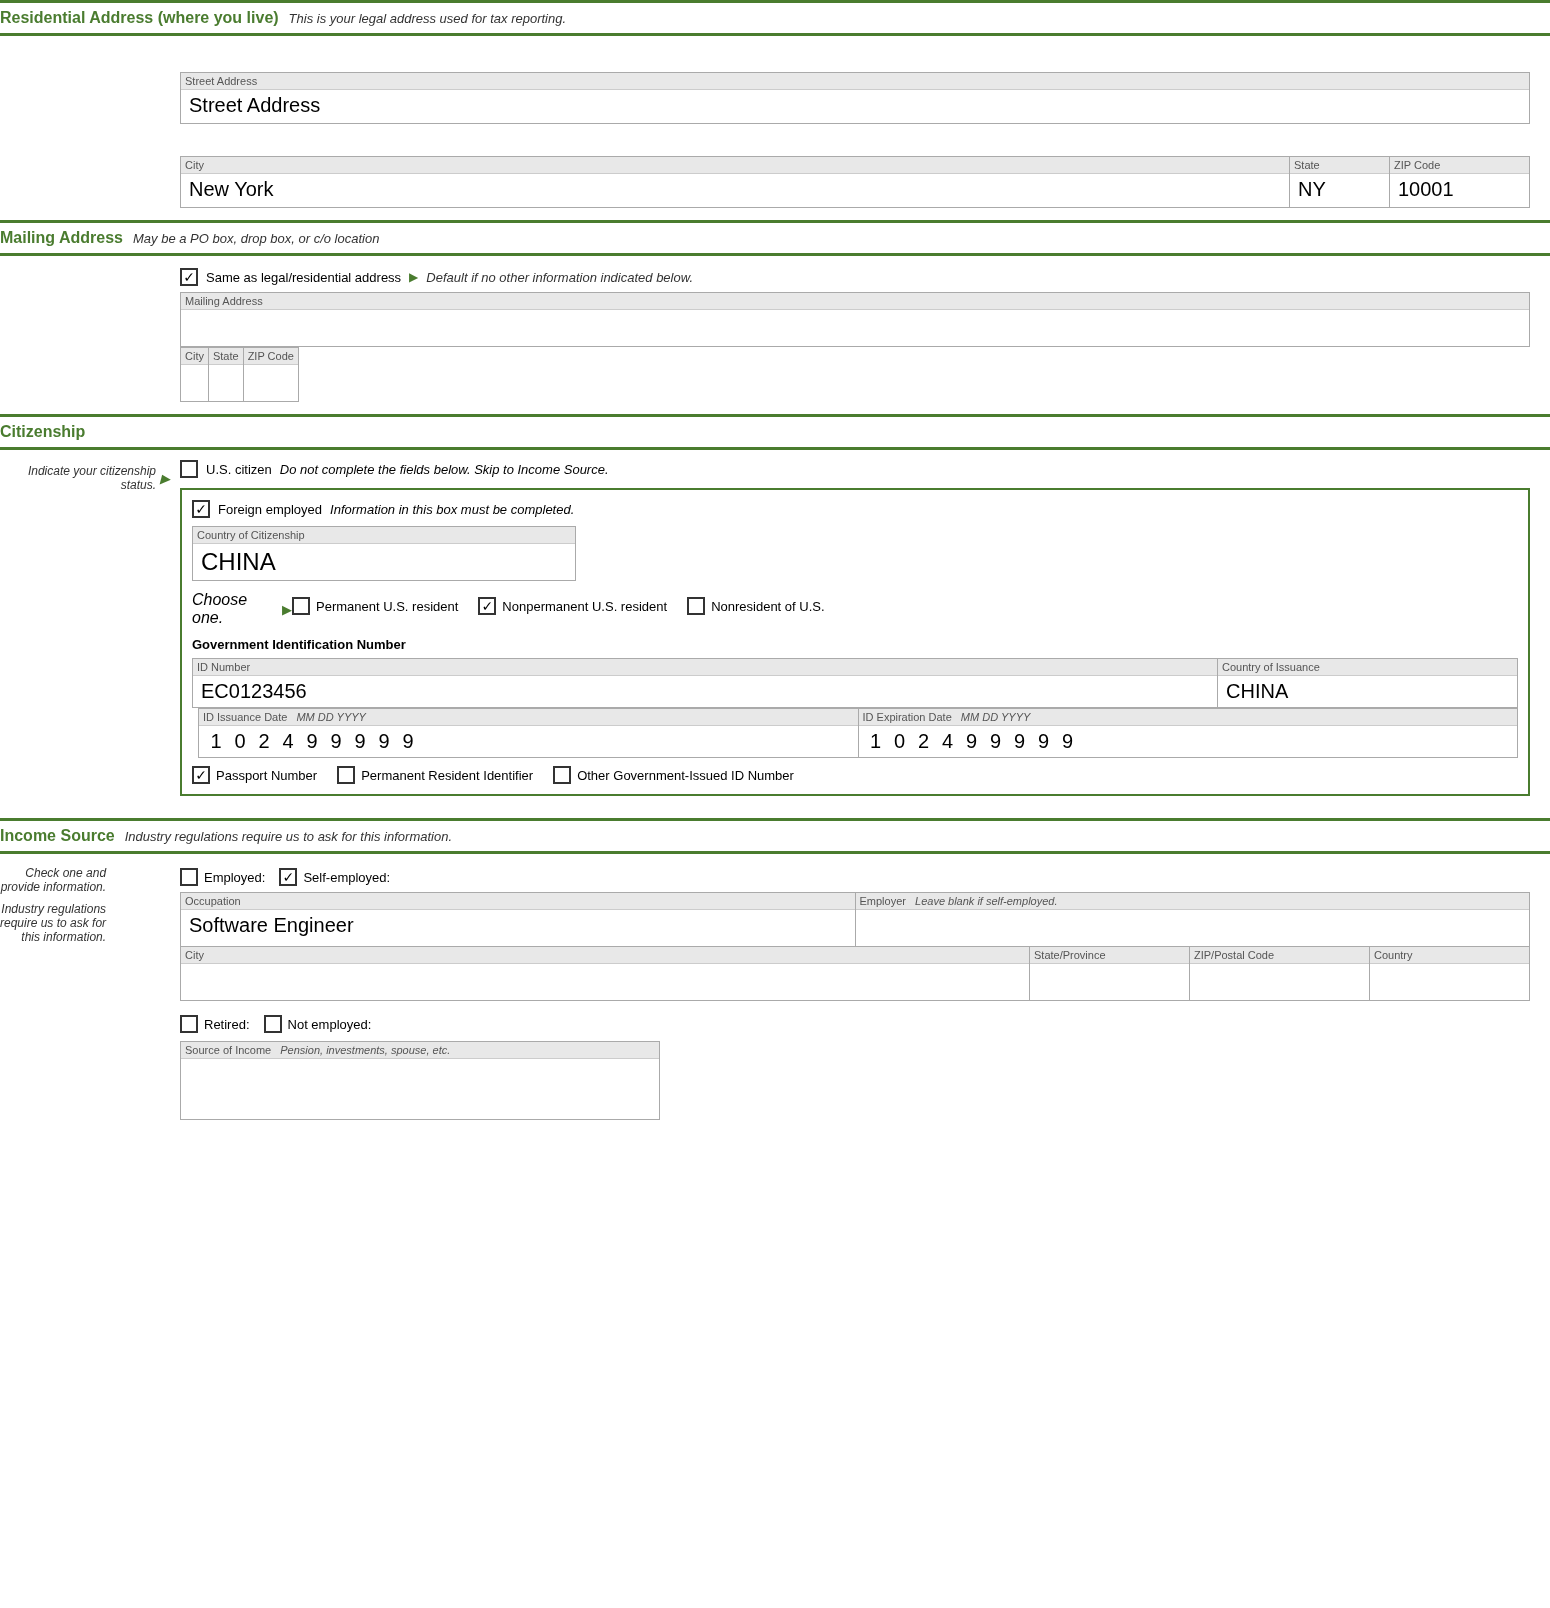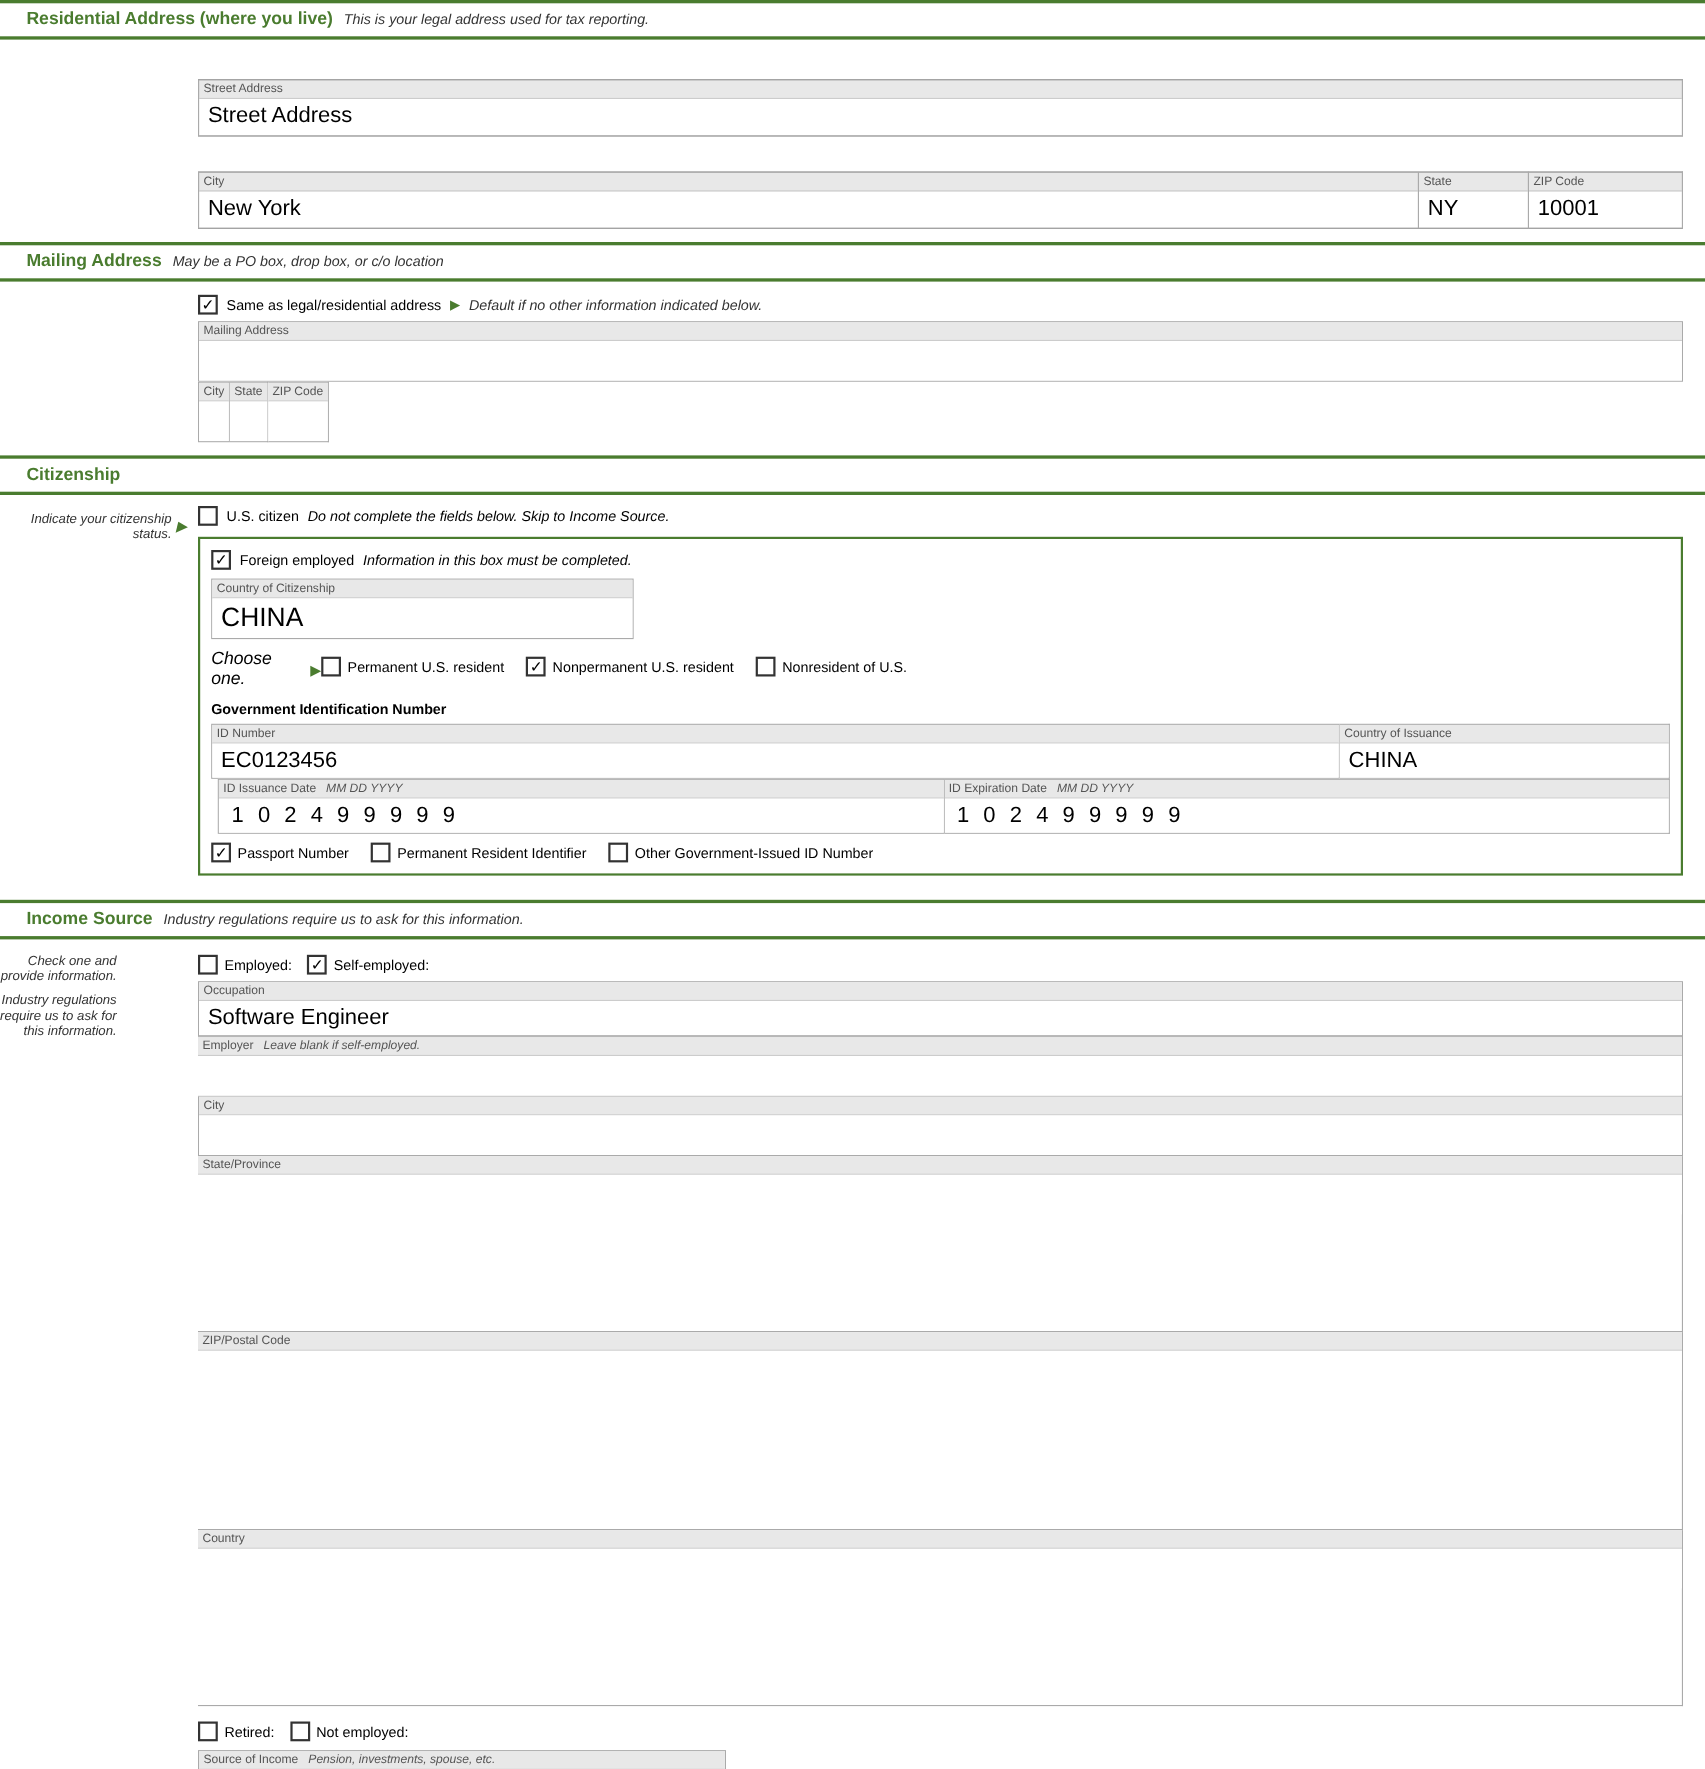--- a/index.html
+++ b/index.html
@@ -9,21 +9,21 @@
       background: #fff;
       color: #000;
       width: 1550px;
       min-height: 1608px;
     }
 
     .section-header {
       display: flex;
       align-items: baseline;
       gap: 10px;
-      padding: 6px 24px;
+      padding: 6px 0;
       border-top: 3px solid #4a7c2f;
     }
     .section-header-title {
       font-size: 16px;
       font-weight: bold;
       color: #4a7c2f;
     }
     .section-header-subtitle {
       font-style: italic;
       color: #333;
@@ -253,21 +253,20 @@
       gap: 14px;
       padding: 6px 0;
     }
     .income-check-item {
       display: flex;
       align-items: center;
       gap: 6px;
     }
     .income-row-fields {
       display: flex;
-      flex-direction: column;
     }
     .income-field {
       flex: 1;
       border-right: 1px solid #aaa;
     }
     .income-field:last-child {
       border-right: none;
     }
     .income-field .field-label {
       font-size: 11px;

